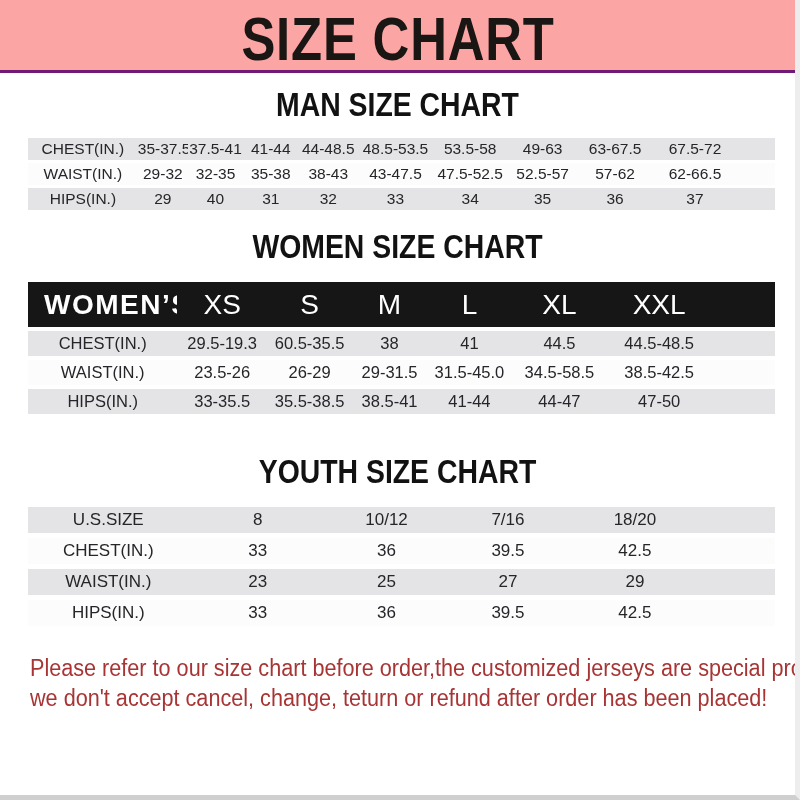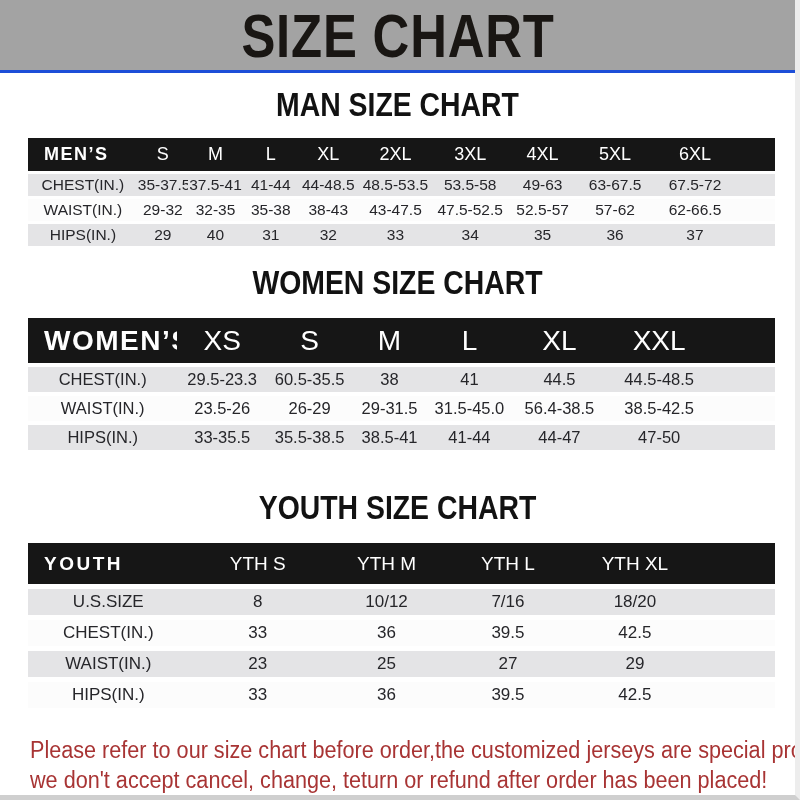--- a/index.html
+++ b/index.html
@@ -9,23 +9,23 @@
     box-sizing:border-box;
     background:#ffffff;
     border-right:5px solid #ededed;
     border-bottom:5px solid #cfcfcf;
     overflow:hidden;
     font-family:"Liberation Sans","DejaVu Sans",sans-serif;
   }
   
   .banner{
     height:70px;
-    background:#a3a3a3;
-    border-bottom:3px solid #1d4ed8;
-    display:flex;align-items:center;justify-content:center;
+    background:#fca5a5;
+    border-bottom:3px solid #701a75;
+    display:flex;align-items:flex-end;justify-content:center;
   }
   .banner-title{
     font-size:62px;font-weight:bold;color:#191613;
     transform:scaleX(0.82);transform-origin:center;
     letter-spacing:1px;white-space:nowrap;line-height:1;
     padding-top:2px;
   }
   
   .section-title{
     text-align:center;font-size:33px;font-weight:bold;color:#121212;
@@ -96,33 +96,20 @@
         <col style="width:7.4%">
       <col style="width:8%">
         <col style="width:10%">
         <col style="width:10%">
         <col style="width:9.4%">
       <col style="width:10%">
         <col style="width:11.4%">
         <col style="width:5%">
     </colgroup>
   <tbody>
-        <tr class="hdr">
-          <td class="header-label">MEN’S</td>
-          <td>S</td>
-          <td>M</td>
-          <td>L</td>
-          <td>XL</td>
-          <td>2XL</td>
-          <td>3XL</td>
-          <td>4XL</td>
-          <td>5XL</td>
-          <td>6XL</td>
-          <td class="spacer"></td>
-        </tr>
         <tr class="shade">
           <td class="row-label">CHEST(IN.)</td>
           <td>35-37.5</td>
           <td>37.5-41</td>
           <td>41-44</td>
           <td>44-48.5</td>
           <td>48.5-53.5</td>
           <td>53.5-58</td>
           <td>49-63</td>
           <td>63-67.5</td>
@@ -176,35 +163,35 @@
           <td>XS</td>
           <td>S</td>
           <td>M</td>
           <td>L</td>
           <td>XL</td>
           <td>XXL</td>
           <td class="spacer"></td>
         </tr>
         <tr class="shade">
           <td class="row-label">CHEST(IN.)</td>
-          <td>29.5-23.3</td>
+          <td>29.5-19.3</td>
           <td>60.5-35.5</td>
           <td>38</td>
           <td>41</td>
           <td>44.5</td>
           <td>44.5-48.5</td>
           <td class="spacer"></td>
         </tr>
         <tr class="plain">
           <td class="row-label">WAIST(IN.)</td>
           <td>23.5-26</td>
           <td>26-29</td>
           <td>29-31.5</td>
           <td>31.5-45.0</td>
-          <td>56.4-38.5</td>
+          <td>34.5-58.5</td>
           <td>38.5-42.5</td>
           <td class="spacer"></td>
         </tr>
         <tr class="shade">
           <td class="row-label">HIPS(IN.)</td>
           <td>33-35.5</td>
           <td>35.5-38.5</td>
           <td>38.5-41</td>
           <td>41-44</td>
           <td>44-47</td>
@@ -218,28 +205,20 @@
   <table class="size-table tbl-2">
     <colgroup>
       <col style="width:21.5%">
         <col style="width:18.5%">
         <col style="width:16%">
       <col style="width:16.5%">
         <col style="width:17.5%">
         <col style="width:10%">
     </colgroup>
   <tbody>
-        <tr class="hdr">
-          <td class="header-label">YOUTH</td>
-          <td>YTH S</td>
-          <td>YTH M</td>
-          <td>YTH L</td>
-          <td>YTH XL</td>
-          <td class="spacer"></td>
-        </tr>
         <tr class="shade">
           <td class="row-label">U.S.SIZE</td>
           <td>8</td>
           <td>10/12</td>
           <td>7/16</td>
           <td>18/20</td>
           <td class="spacer"></td>
         </tr>
         <tr class="plain">
           <td class="row-label">CHEST(IN.)</td>

